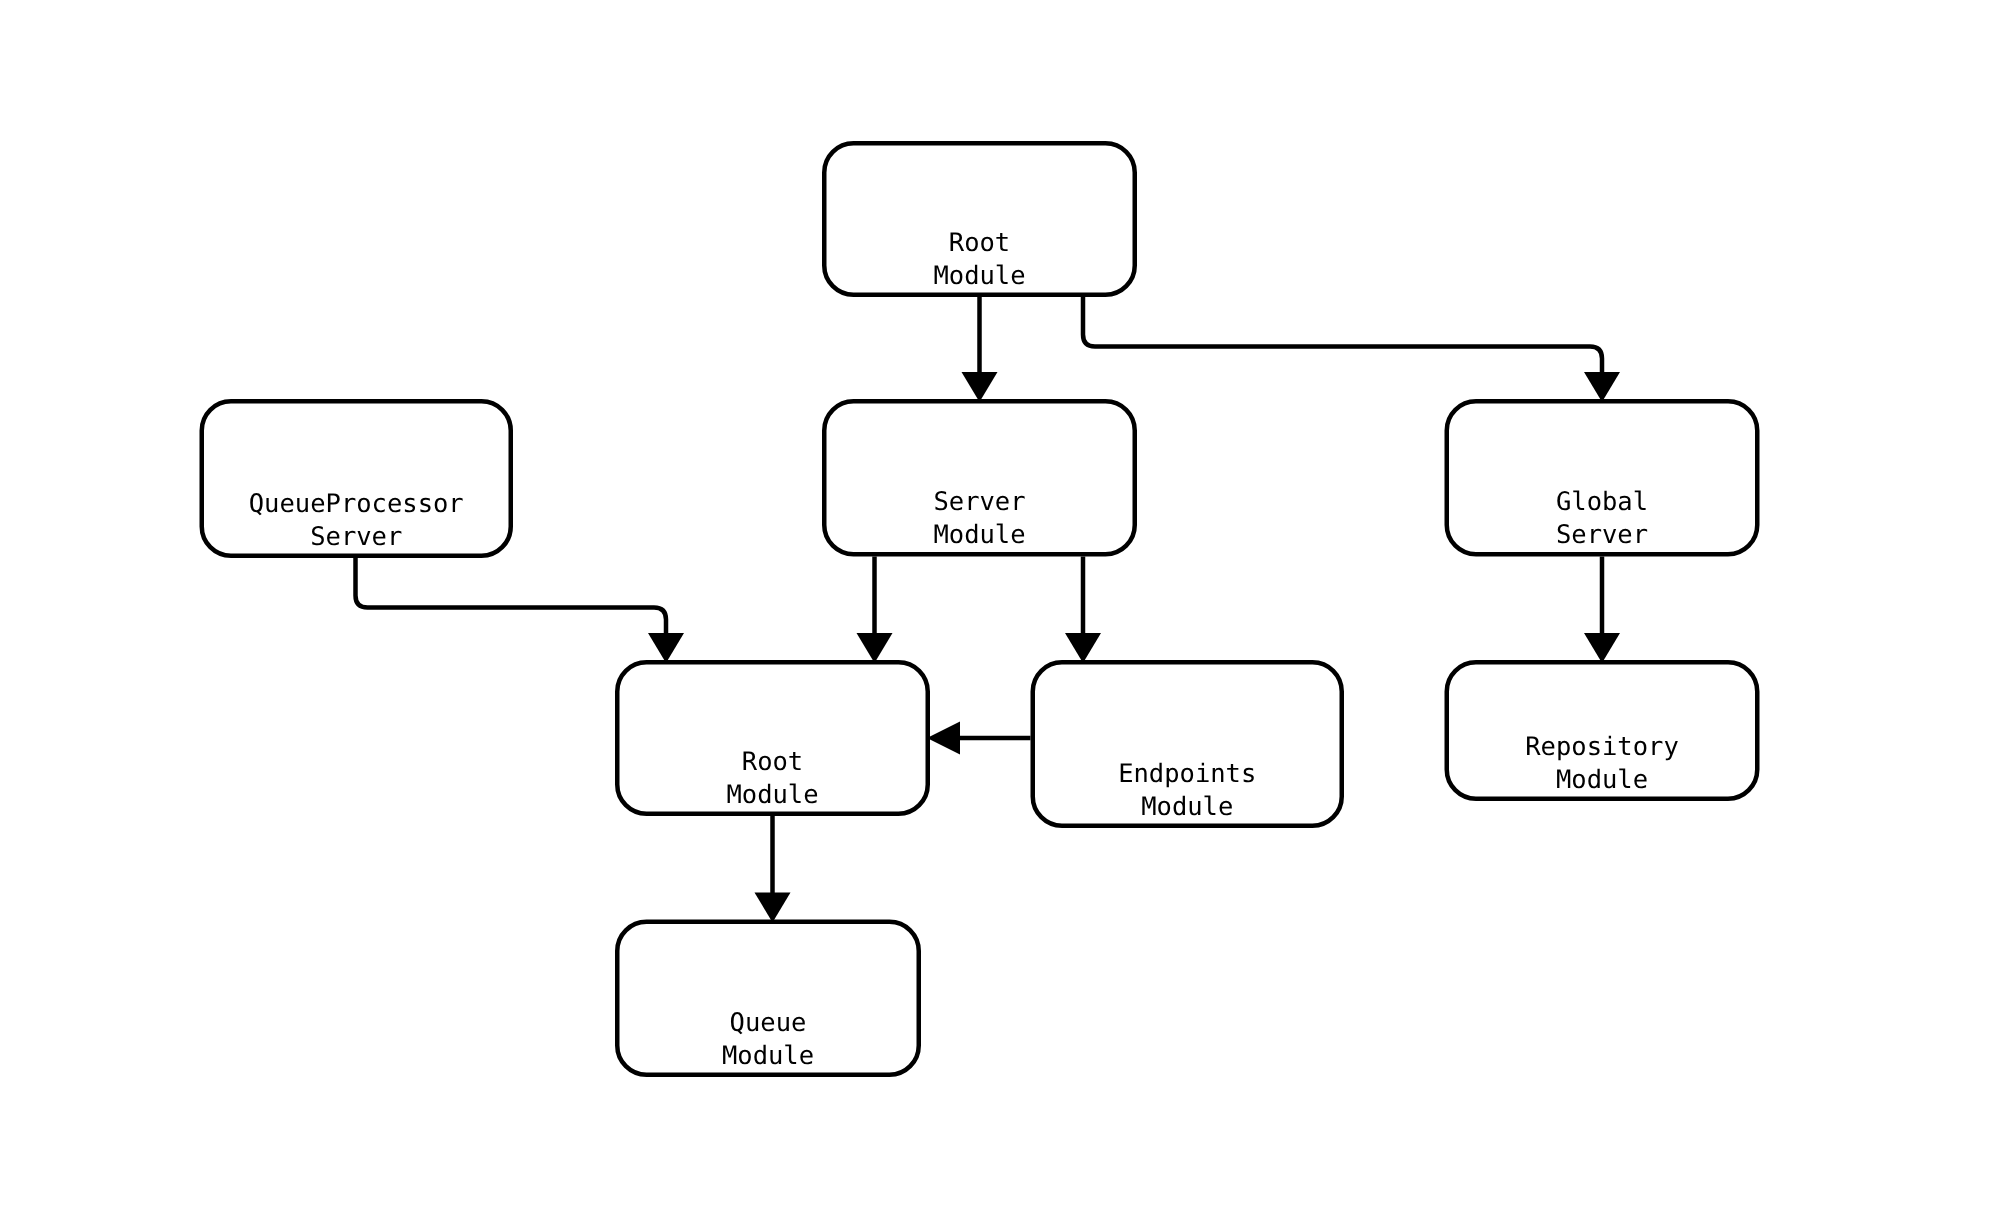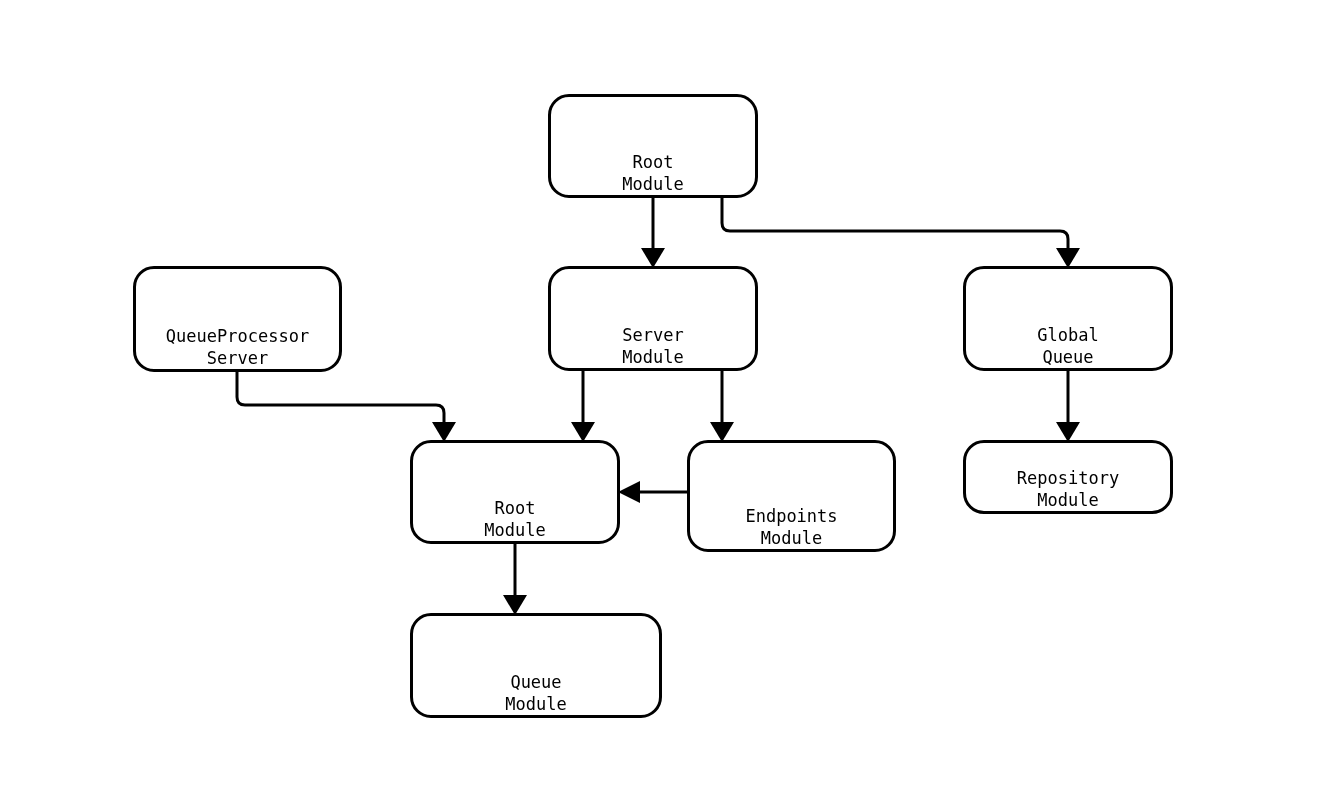--- a/index.html
+++ b/index.html
@@ -104,36 +104,36 @@
 Server</span>
   </div>
 
   <div class="node" style="left:548px; top:266px; width:210px; height:105px;">
     <span class="node-label">Server
 Module</span>
   </div>
 
   <div class="node" style="left:963px; top:266px; width:210px; height:105px;">
     <span class="node-label">Global
-Queue</span>
+Server</span>
   </div>
 
   <div class="node" style="left:410px; top:440px; width:210px; height:104px;">
     <span class="node-label">Root
 Module</span>
   </div>
 
   <div class="node" style="left:687px; top:440px; width:209px; height:112px;">
     <span class="node-label">Endpoints
 Module</span>
   </div>
 
-  <div class="node" style="left:963px; top:440px; width:210px; height:74px;">
+  <div class="node" style="left:963px; top:440px; width:210px; height:94px;">
     <span class="node-label">Repository
 Module</span>
   </div>
 
-  <div class="node" style="left:410px; top:613px; width:252px; height:105px;">
+  <div class="node" style="left:410px; top:613px; width:204px; height:105px;">
     <span class="node-label">Queue
 Module</span>
   </div>
 
 </div>
 
 </body></html>

